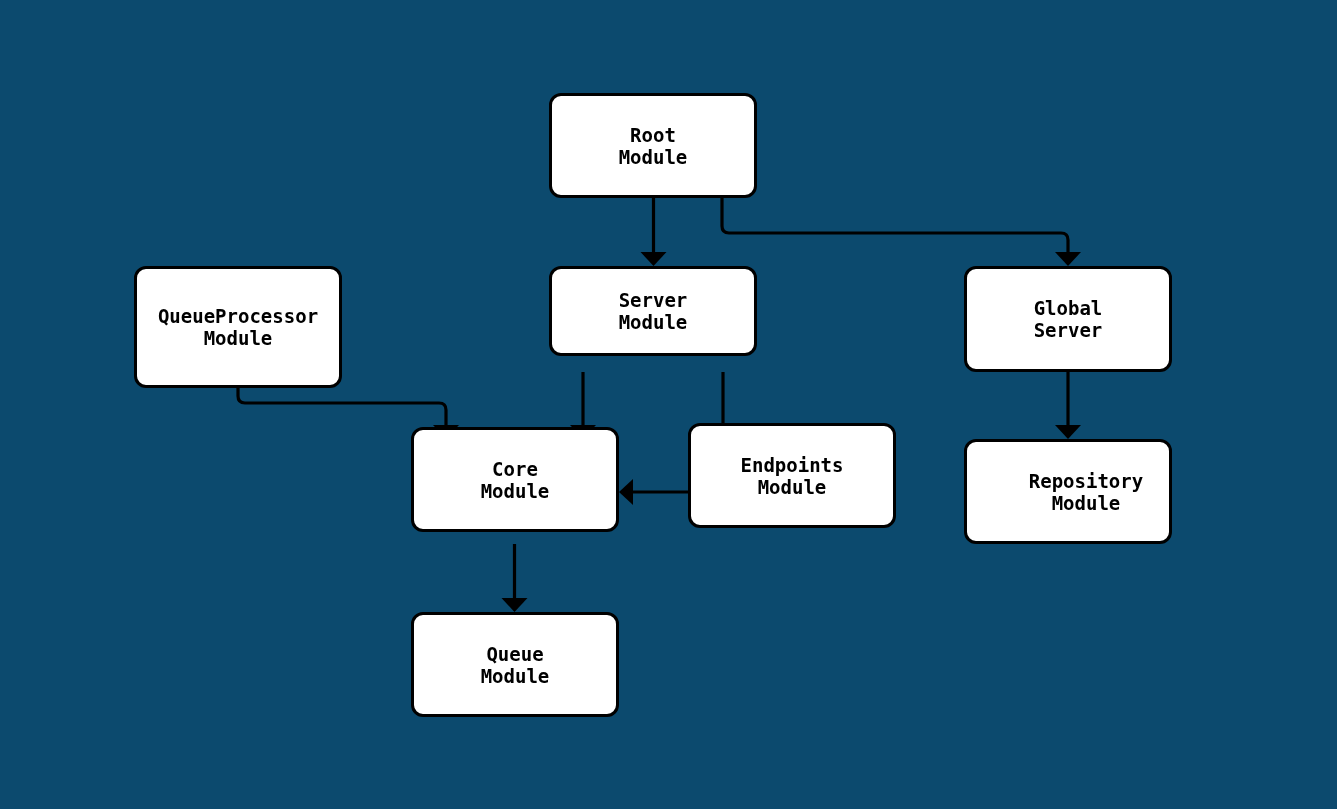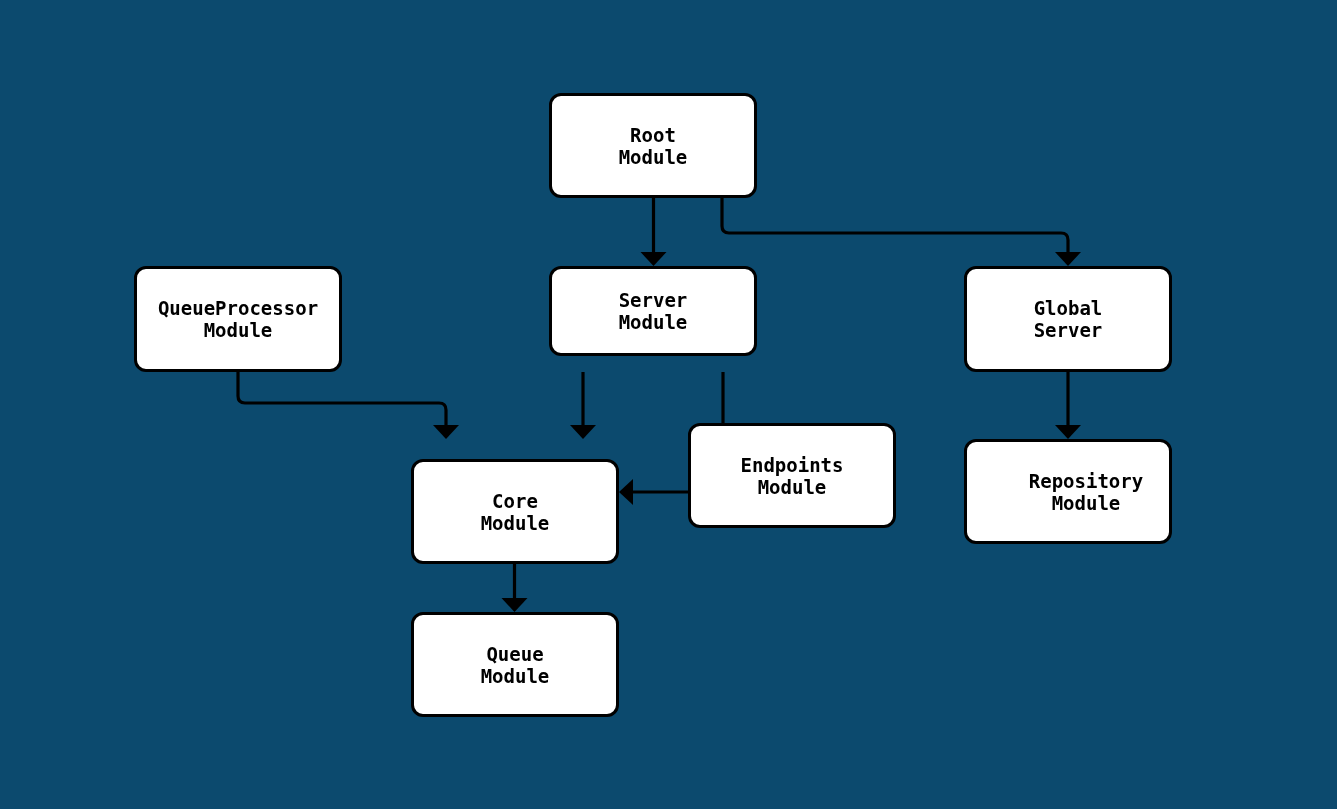--- a/index.html
+++ b/index.html
@@ -45,24 +45,24 @@
     text-align: center;
   }
   .node-label {
     font-weight: bold;
     font-size: 19px;
     line-height: 22px;
     color: #000000;
     white-space: pre-line;
   }
   .node-root           { left: 549px; top: 93px;  }
-  .node-queueprocessor { left: 134px; top: 266px; height: 106px; }
+  .node-queueprocessor { left: 134px; top: 266px; height: 122px; }
   .node-server         { left: 549px; top: 266px; height: 90px; }
   .node-global         { left: 964px; top: 266px; height: 106px; }
-  .node-core           { left: 411px; top: 459px; align-items: center; }
+  .node-core           { left: 411px; top: 427px; align-items: center; }
   .node-endpoints      { left: 688px; top: 423px; }
   .node-repository     { left: 964px; top: 439px; padding-left: 36px; }
   .node-queue          { left: 411px; top: 612px; }
 </style>
 </head>
 <body>
 
 <div class="canvas">
 
   <svg class="edges-layer" viewBox="0 0 1337 809">

